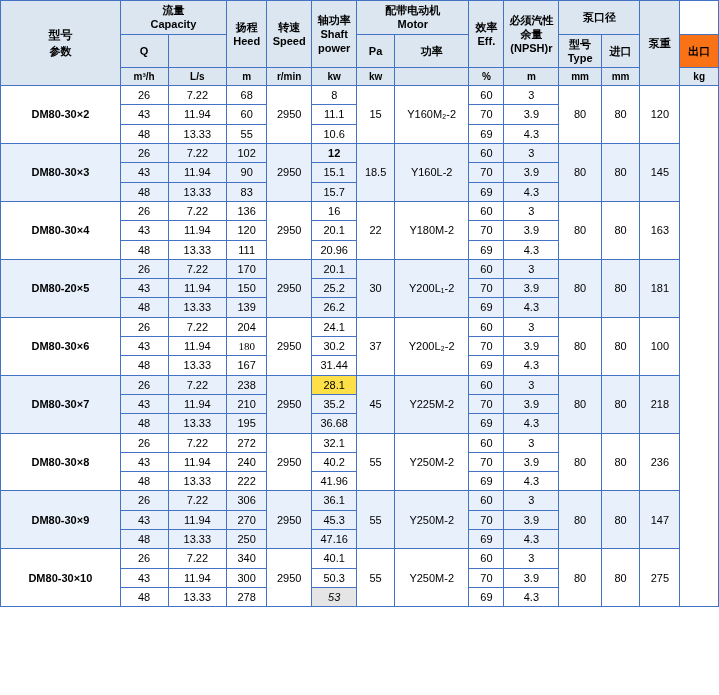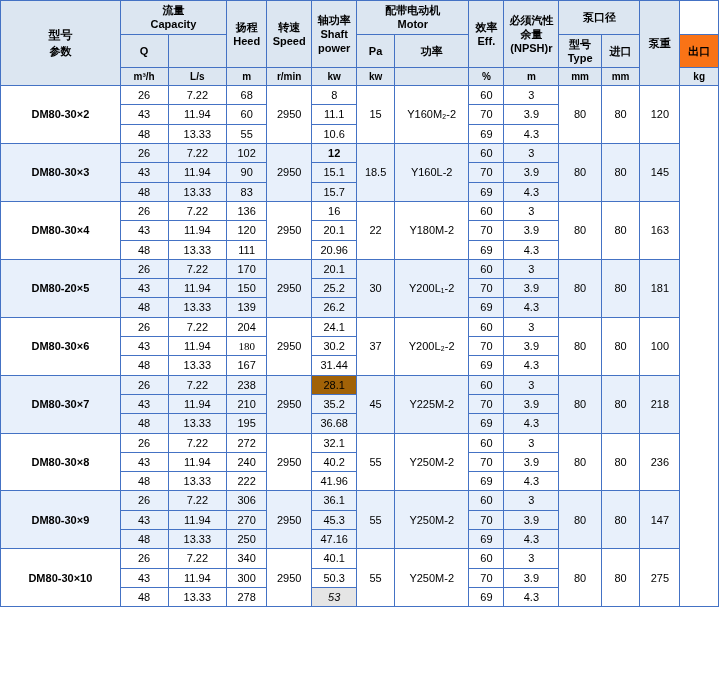--- a/index.html
+++ b/index.html
@@ -266,21 +266,21 @@
           <td style="background-color: rgb(255, 255, 255);">31.44</td>
           <td style="background-color: rgb(255, 255, 255);">69</td>
           <td style="background-color: rgb(255, 255, 255);">4.3</td>
         </tr>
         <tr style="background-color: rgb(232, 240, 251);">
           <td rowspan="3" colspan="2" style="font-weight: bold; background-color: rgb(232, 240, 251);">DM80-30×7</td>
           <td style="background-color: rgb(232, 240, 251);">26</td>
           <td style="background-color: rgb(232, 240, 251);">7.22</td>
           <td style="background-color: rgb(232, 240, 251);">238</td>
           <td rowspan="3" style="background-color: rgb(232, 240, 251);">2950</td>
-          <td style="background-color: #a16207;">28.1</td>
+          <td style="background-color: #fde047;">28.1</td>
           <td rowspan="3" style="background-color: rgb(232, 240, 251);">45</td>
           <td rowspan="3" style="background-color: rgb(232, 240, 251);">Y225M-2</td>
           <td style="background-color: rgb(232, 240, 251);">60</td>
           <td style="background-color: rgb(232, 240, 251);">3</td>
           <td rowspan="3" style="background-color: rgb(232, 240, 251);">80</td>
           <td rowspan="3" style="background-color: rgb(232, 240, 251);">80</td>
           <td rowspan="3" style="background-color: rgb(232, 240, 251);">218</td>
         </tr>
         <tr style="background-color: rgb(232, 240, 251);">
           <td style="background-color: rgb(232, 240, 251);">43</td>

